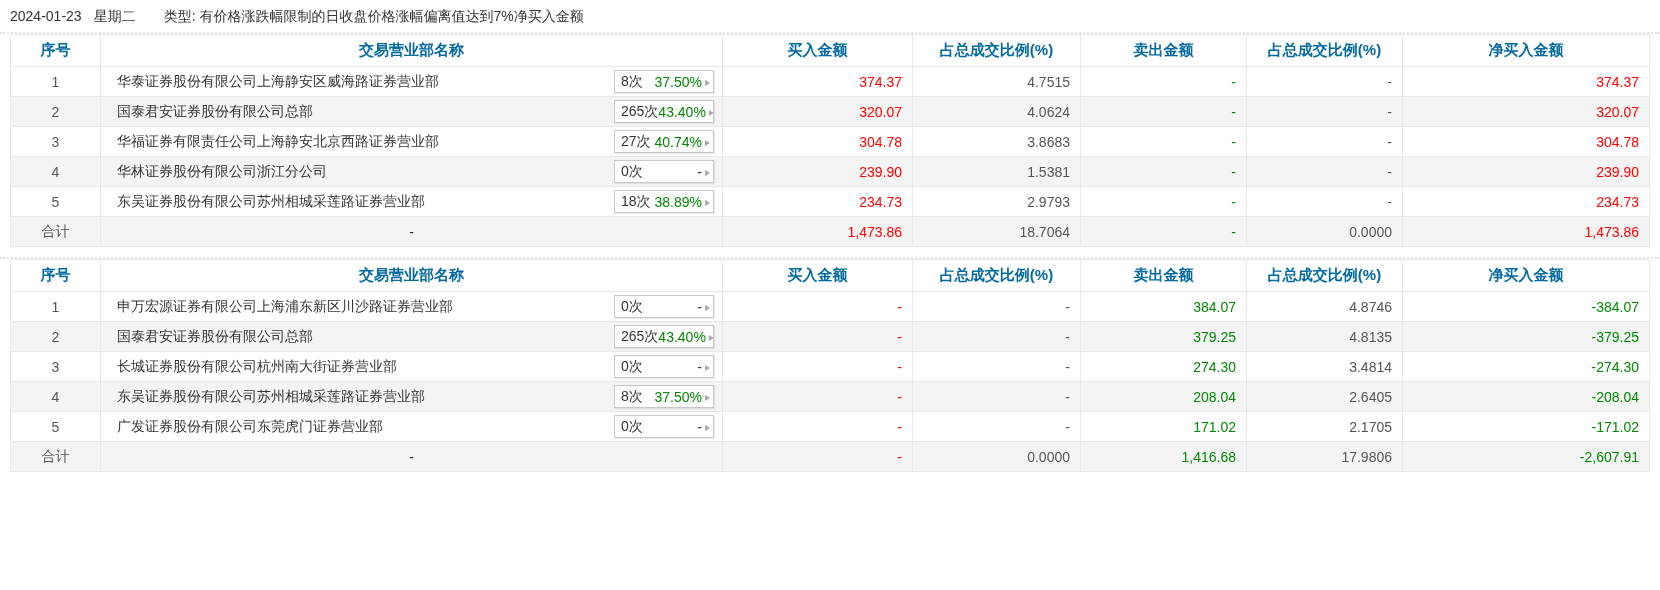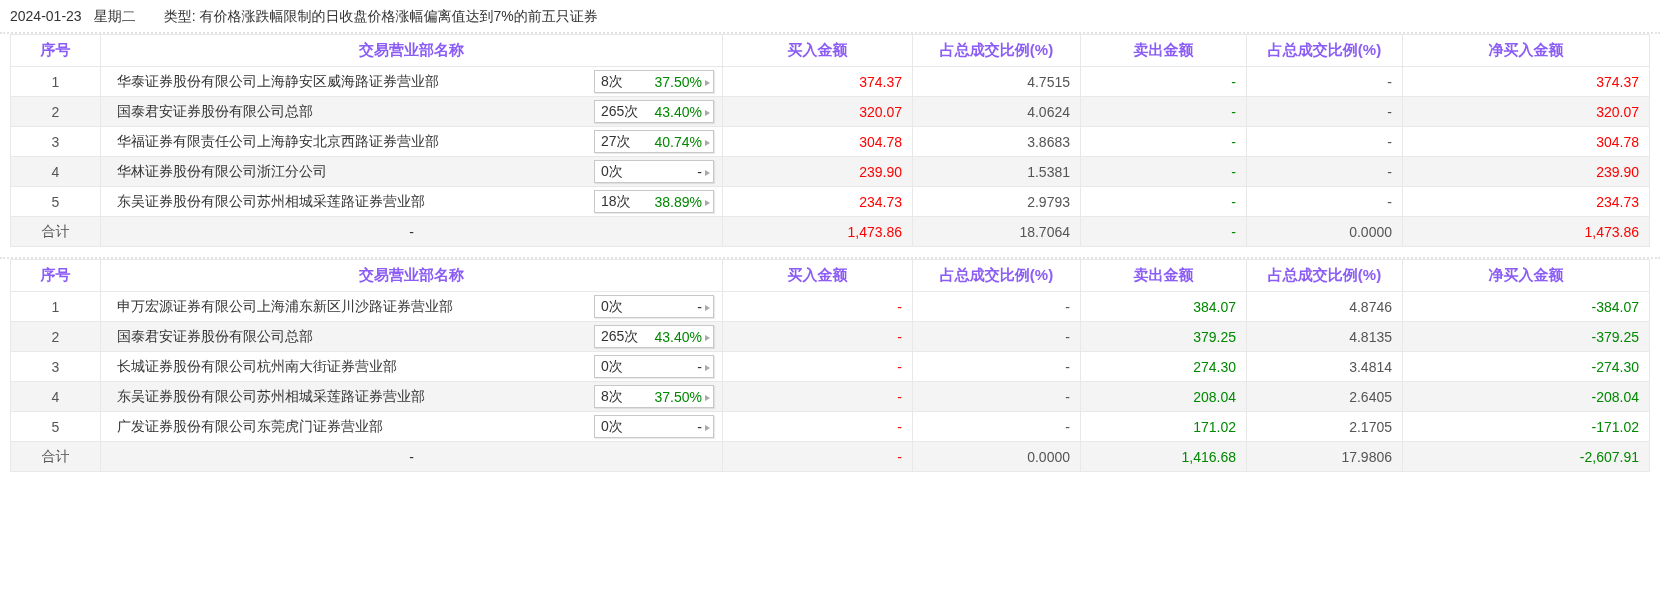--- a/index.html
+++ b/index.html
@@ -19,46 +19,46 @@
   .section{border-top:2px dotted #e3e3e3;}
   .section + .section{margin-top:10px;}
   .section-title{font-size:15px;font-weight:bold;color:#333;padding:12px 0 10px 10px;}
   table.lhb-table{
     table-layout:fixed;border-collapse:collapse;
     width:1640px;margin:0 10px;font-size:14px;background:#fff;
   }
   .w-rank{width:90px}.w-name{width:622px}.w-buy{width:190px}
   .w-r1{width:168px}.w-sell{width:166px}.w-r2{width:156px}.w-net{width:auto}
   th,td{border:1px solid var(--border);padding:0 8px;height:30px;overflow:hidden;white-space:nowrap;}
-  th{height:32px;font-size:15px;font-weight:bold;text-align:center;color:#8b5cf6;background:#fff;}
+  th{height:32px;font-size:15px;font-weight:bold;text-align:center;color:#0369a1;background:#fff;}
   tbody tr:nth-child(even){background:var(--stripe);}
   td.c-center{text-align:center;}
   td.num{text-align:right;padding-right:10px;}
   .c-red{color:var(--red);}
   .c-green{color:var(--green);}
   .c-dark{color:var(--dark);}
   .name-wrap{display:flex;align-items:center;justify-content:flex-end;padding-left:8px;}
   .branch-name{flex:1 1 auto;color:#333;}
   .badge{
     flex:0 0 auto;display:inline-flex;align-items:center;justify-content:space-between;
-    width:120px;height:23px;border:1px solid var(--badgeborder);background:#fff;
+    width:100px;height:23px;border:1px solid var(--badgeborder);background:#fff;
     padding:0 3px 0 6px;box-shadow:1px 1px 1px rgba(0,0,0,0.08);cursor:pointer;
   }
   .badge .count{color:#333;}
   .badge .pct{color:var(--green);margin-left:auto;}
   .badge .pct.dark{color:#333;}
   .badge .arrow{color:#a9a9a9;font-size:10px;margin-left:3px;transform:scaleY(1.2);}
 </style>
 </head>
 <body>
 
 <div class="page">
 
   <div class="topbar">
-    <span class="date">2024-01-23</span><span class="weekday">星期二</span><span class="type">类型: 有价格涨跌幅限制的日收盘价格涨幅偏离值达到7%的前五只证券</span>
+    <span class="date">2024-01-23</span><span class="weekday">星期二</span><span class="type">类型: 有价格涨跌幅限制的日收盘价格涨幅偏离值达到7%净买入金额</span>
   </div>
 
   <div class="section">
     <table class="lhb-table">
       <colgroup>
         <col class="w-rank">
           <col class="w-name">
           <col class="w-buy">
           <col class="w-r1">
         <col class="w-sell">

